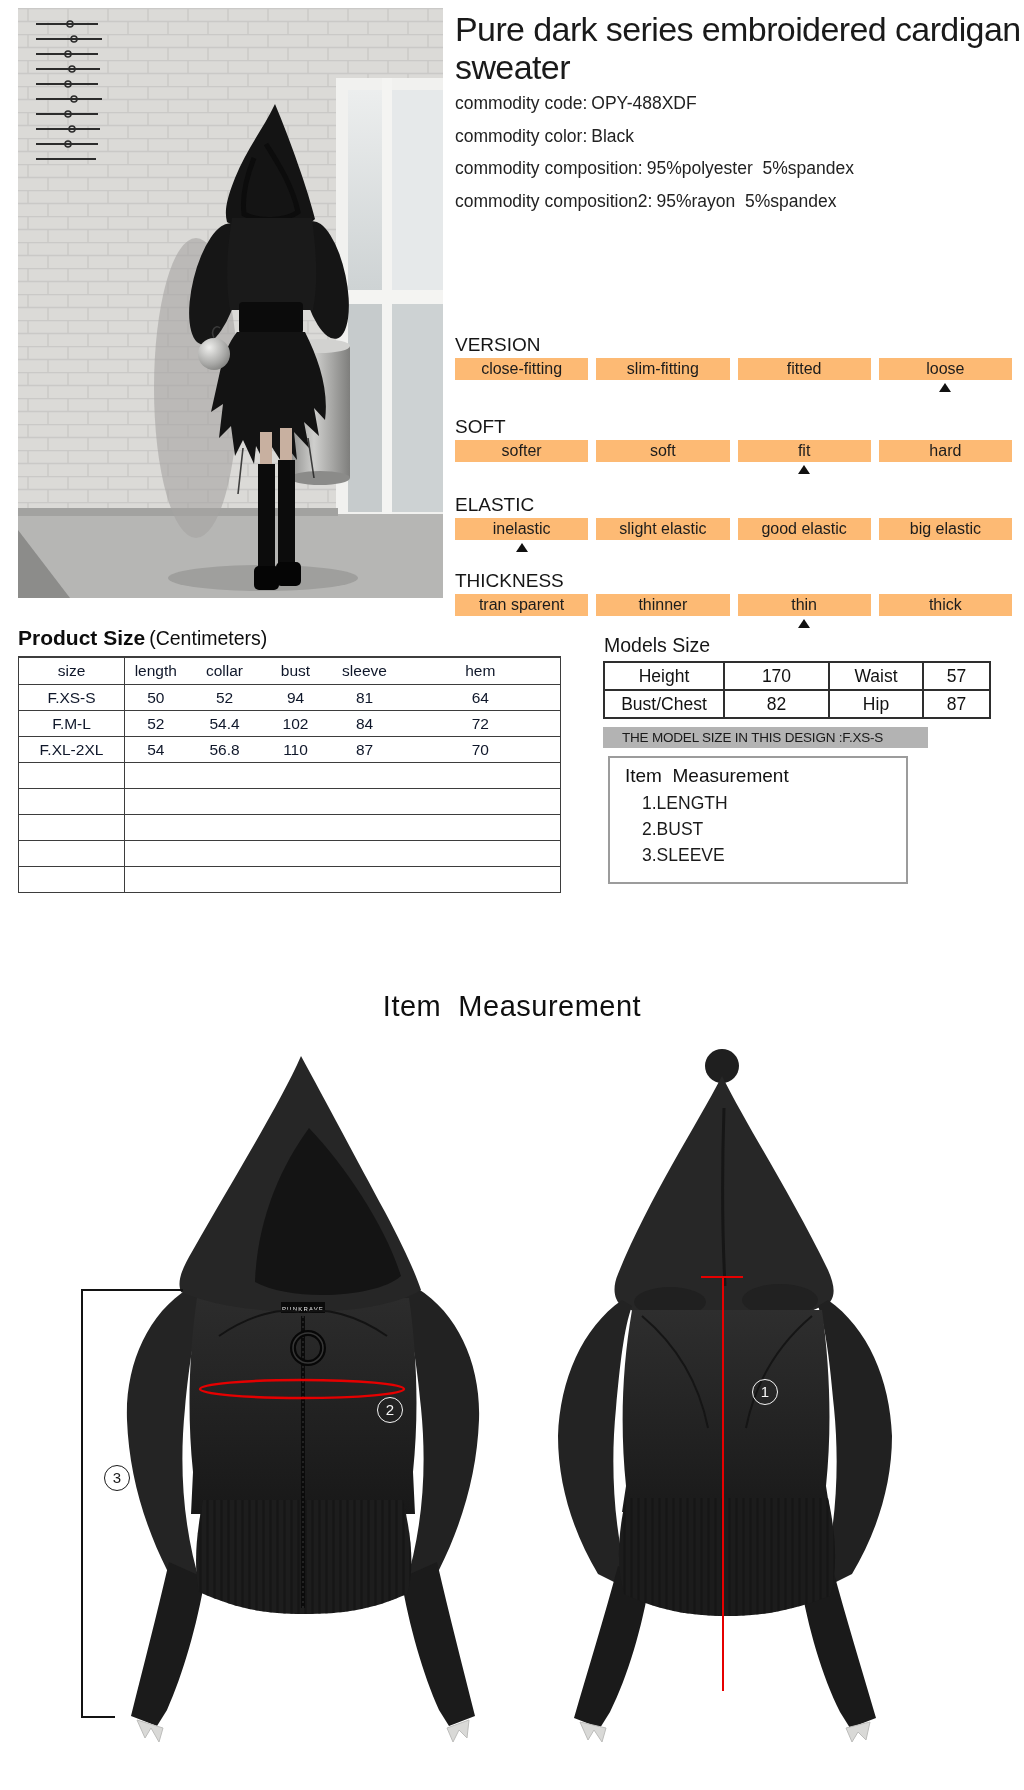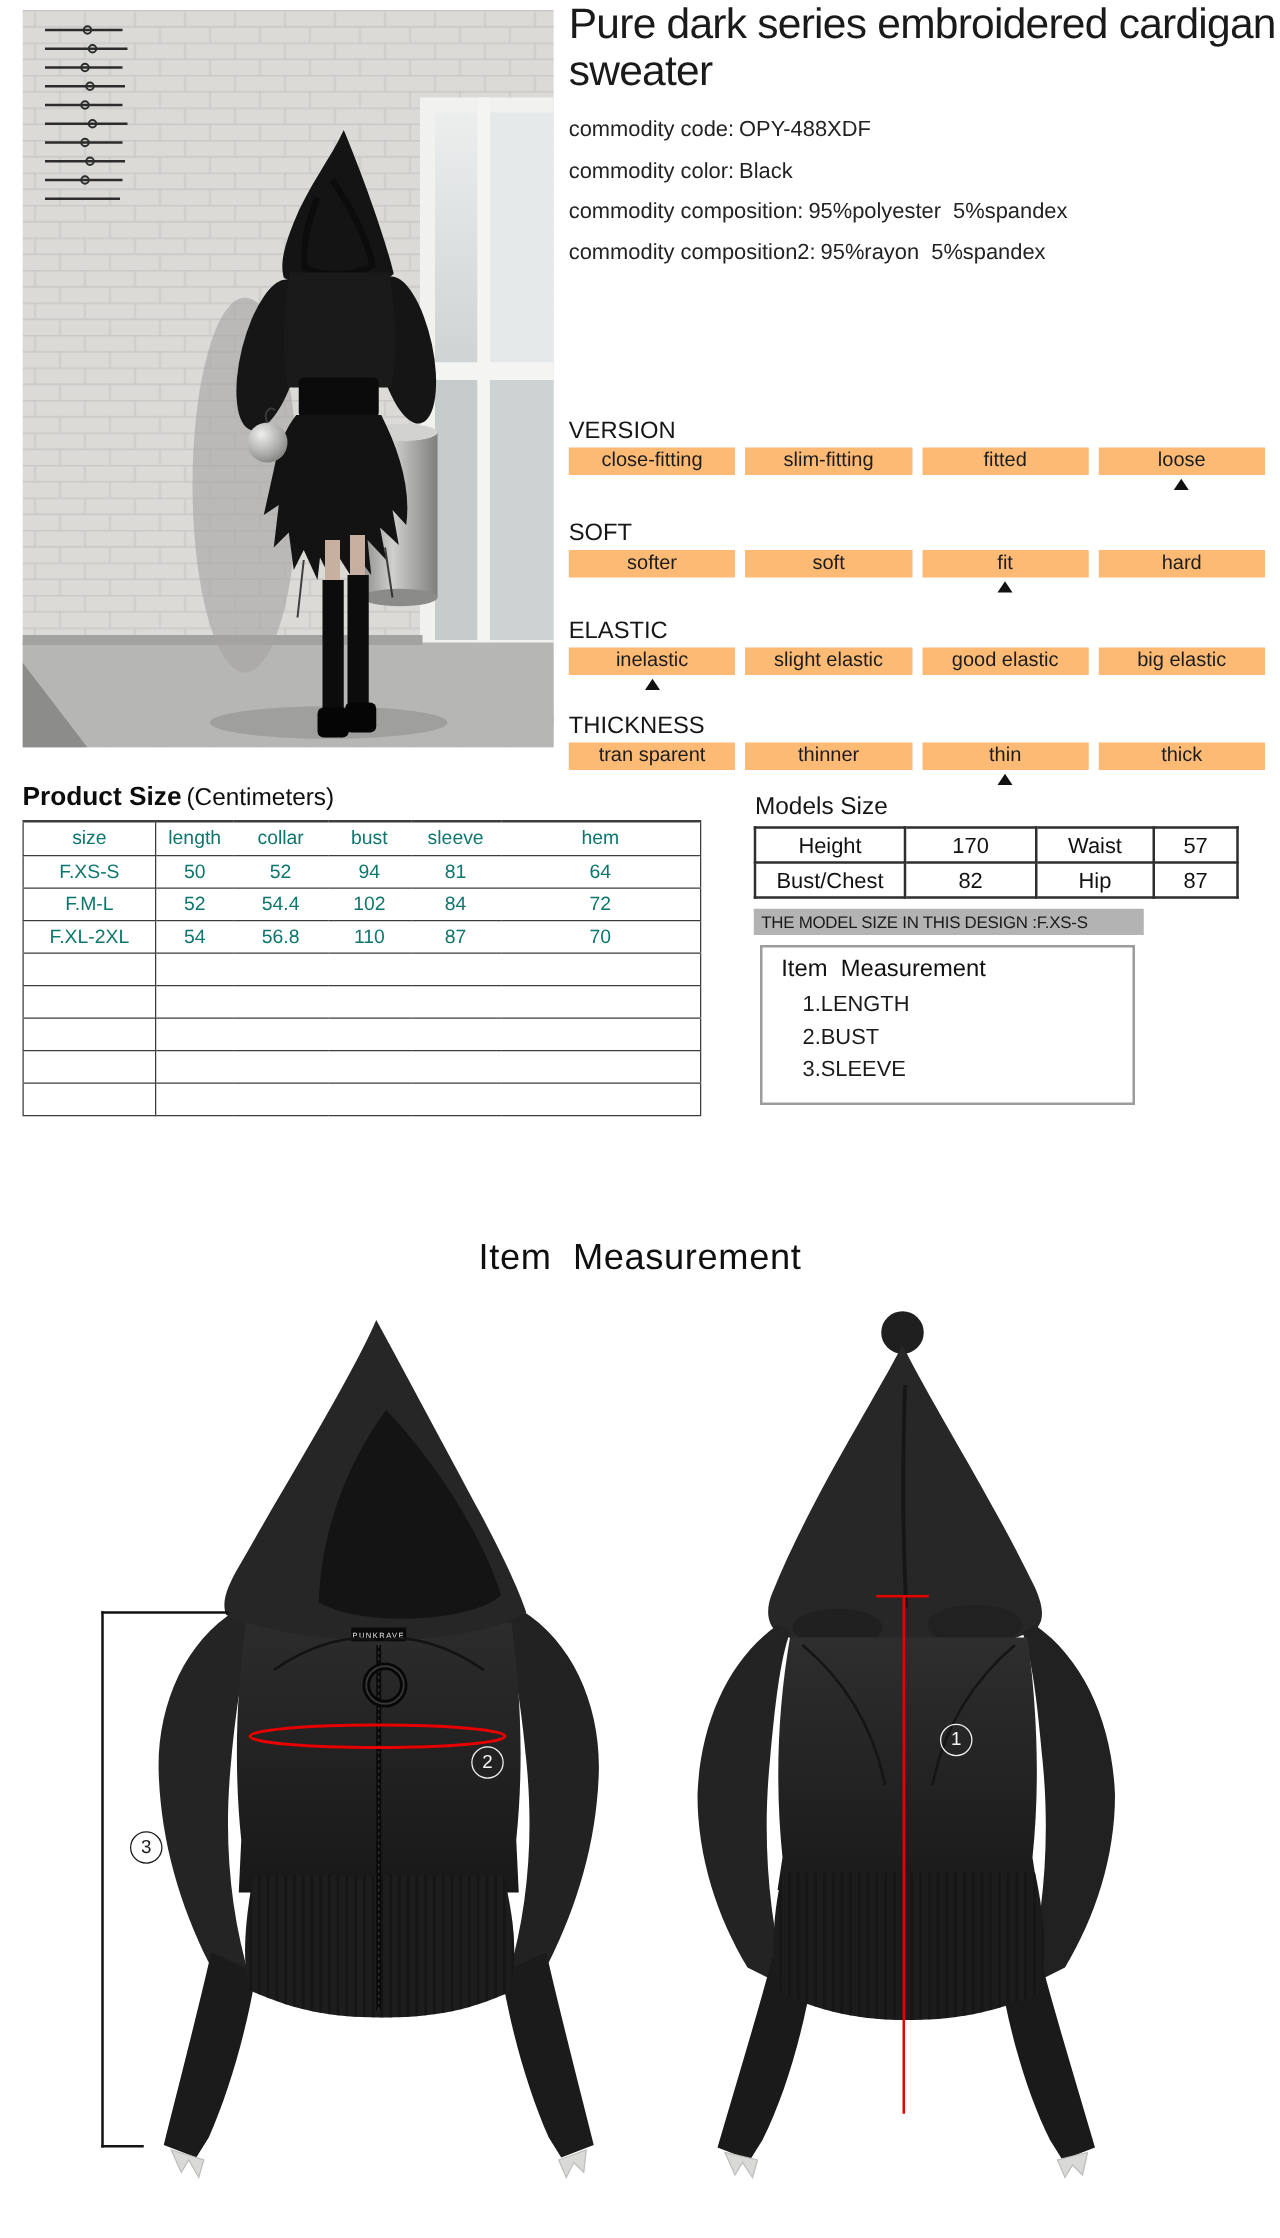--- a/index.html
+++ b/index.html
@@ -4,52 +4,52 @@
 <style>
   html,body{margin:0;padding:0;}
   body{
     width:1024px;height:1790px;position:relative;background:#ffffff;
     font-family:"Liberation Sans",sans-serif;color:#111;overflow:hidden;
   }
   .abs{position:absolute;}
   .pre{white-space:pre;}
 
   
-  #title{left:455px;top:0;width:566px;font-size:34px;line-height:38px;letter-spacing:-0.6px;color:#1a1a1a;}
+  #title{left:455px;top:10px;width:566px;font-size:34px;line-height:38px;letter-spacing:-0.6px;color:#1a1a1a;}
   #details{left:455px;top:93px;width:565px;font-size:17.5px;color:#222;}
   #details .drow{margin-bottom:11.5px;}
   #details .dval{margin-left:4px;}
 
   
   .attr{position:absolute;left:455px;width:557px;margin-top:22px;}
   .attr-name{font-size:19px;color:#161616;height:24px;}
   .opt-row{display:flex;gap:8px;}
   .opt{flex:1;background:#fdba74;height:22px;line-height:22px;text-align:center;
        font-size:16px;color:#1c1c1c;}
   .marker{position:absolute;top:49px;width:0;height:0;
           border-left:6px solid transparent;border-right:6px solid transparent;
           border-bottom:9px solid #111;}
 
   
   #psize-title{left:18px;top:626px;font-size:21px;font-weight:bold;color:#0d0d0d;}
   #psize-title .unit{font-weight:normal;font-size:19.5px;margin-left:4px;}
   #psize-table{left:18px;top:656px;border-collapse:collapse;table-layout:fixed;width:542px;
-               font-size:15.5px;color:#0f766e;border:1px solid #3d3d3d;border-top:2px solid #3d3d3d;}
+               font-size:15.5px;color:#0f172a;border:1px solid #3d3d3d;border-top:2px solid #3d3d3d;}
   #psize-table td{border-bottom:1px solid #3d3d3d;text-align:center;height:25px;padding:0;overflow:hidden;}
   #psize-table tr td:first-child{border-right:1px solid #3d3d3d;}
   #psize-table tr.hd td{height:26px;}
 
   
   #msize-title{left:604px;top:634px;font-size:19.5px;color:#161616;}
   #msize-table{left:603px;top:661px;border-collapse:collapse;table-layout:fixed;width:386px;
                font-size:17.5px;color:#111;}
   #msize-table td{border:2px solid #2e2e2e;text-align:center;height:26px;padding:0;}
 
   #model-note{left:603px;top:727px;width:306px;height:21px;background:#b3b3b3;
-              font-size:13.5px;line-height:21px;padding-left:6px;color:#1a1a1a;letter-spacing:-0.2px;}
+              font-size:13.5px;line-height:21px;padding-left:19px;color:#1a1a1a;letter-spacing:-0.2px;}
 
   #item-box{left:608px;top:756px;width:296px;height:124px;border:2px solid #9c9c9c;}
   #item-box .ib-title{margin:7px 0 3px 15px;font-size:19px;color:#111;}
   #item-box .ib-item{margin-left:32px;font-size:17.5px;line-height:26px;color:#1b1b1b;}
 
   
   #diagram-heading{left:0;top:990px;width:1024px;text-align:center;font-size:29px;
                    letter-spacing:0.5px;color:#0f0f0f;}
   .annot{position:absolute;width:26px;height:26px;border-radius:50%;box-sizing:border-box;
          text-align:center;line-height:23px;font-size:15px;}

